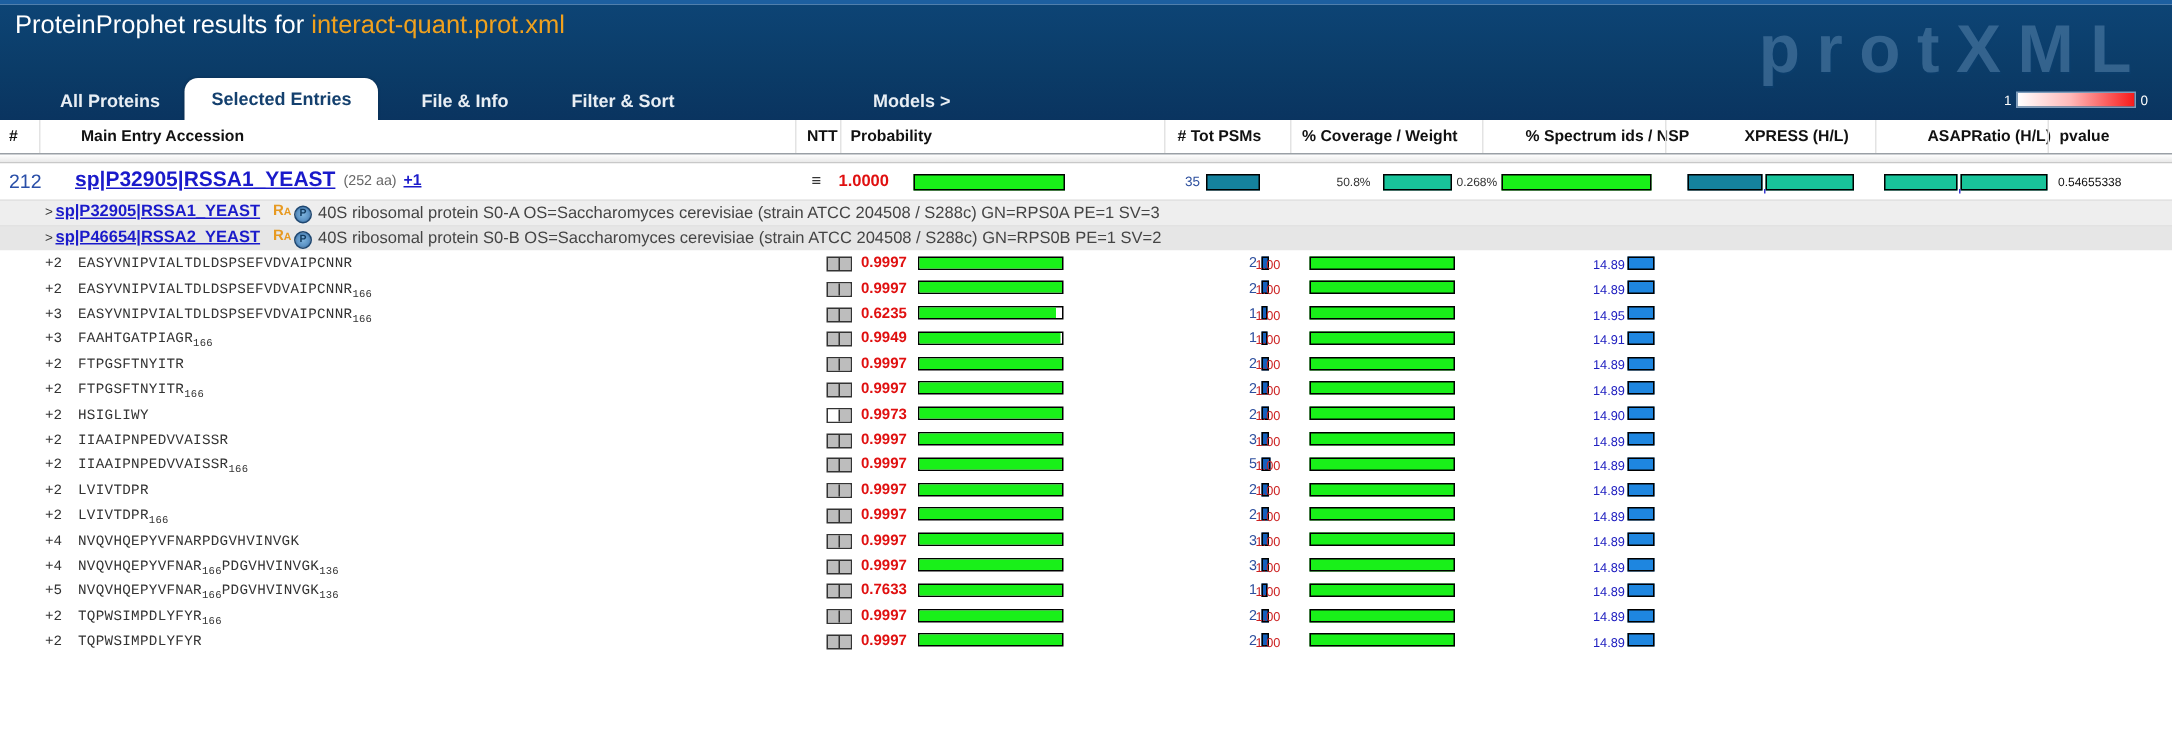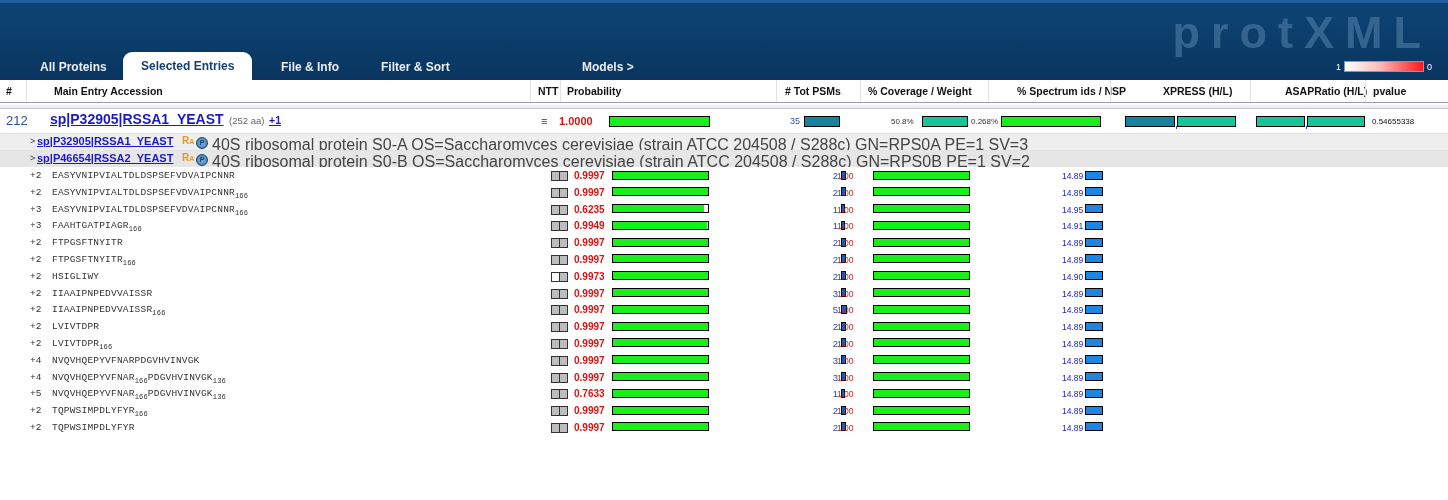--- a/index.html
+++ b/index.html
@@ -127,21 +127,21 @@
   .ico-pep small{font-size:7px;}
   .ico-blue{
     position:absolute;left:196px;top:3px;
     width:10px;height:10px;border-radius:50%;
     background:radial-gradient(circle at 50% 50%,#7fb4dd 0%,#5d94c6 55%,#27527e 100%);
     border:1px solid #1d4670;cursor:pointer;
     font-size:7px;color:#123a5e;text-align:center;line-height:10px;font-weight:bold;
   }
   .sub-desc{
     position:absolute;left:212px;top:2px;
-    font-size:16px;color:#444;white-space:nowrap;
+    font-size:11px;color:#444;white-space:nowrap;
   }
 
   
   .pep-row{
     position:relative;width:1448px;height:16.8px;
     background:#ffffff;
   }
   .pep-charge{
     position:absolute;left:30px;top:3px;
     font-family:"Liberation Mono",monospace;font-size:9.5px;color:#333;
@@ -254,20 +254,23 @@
   }
   .tickmark{
     position:absolute;width:1px;height:3px;background:#3a3ad0;
   }
   .bottom-fill{background:#ffffff;}
 </style>
 </head>
 <body>
 
 <div class="header">
+  <div class="hdr-title">
+    <span>ProteinProphet results for </span><span class="fname">interact-quant.prot.xml</span>
+  </div>
 
   <div class="logo">protXML</div>
 
   <div class="legend">
     <span>1</span>
     <span class="grad"></span>
     <span>0</span>
   </div>
 
   <div class="tabs" id="tabs">

